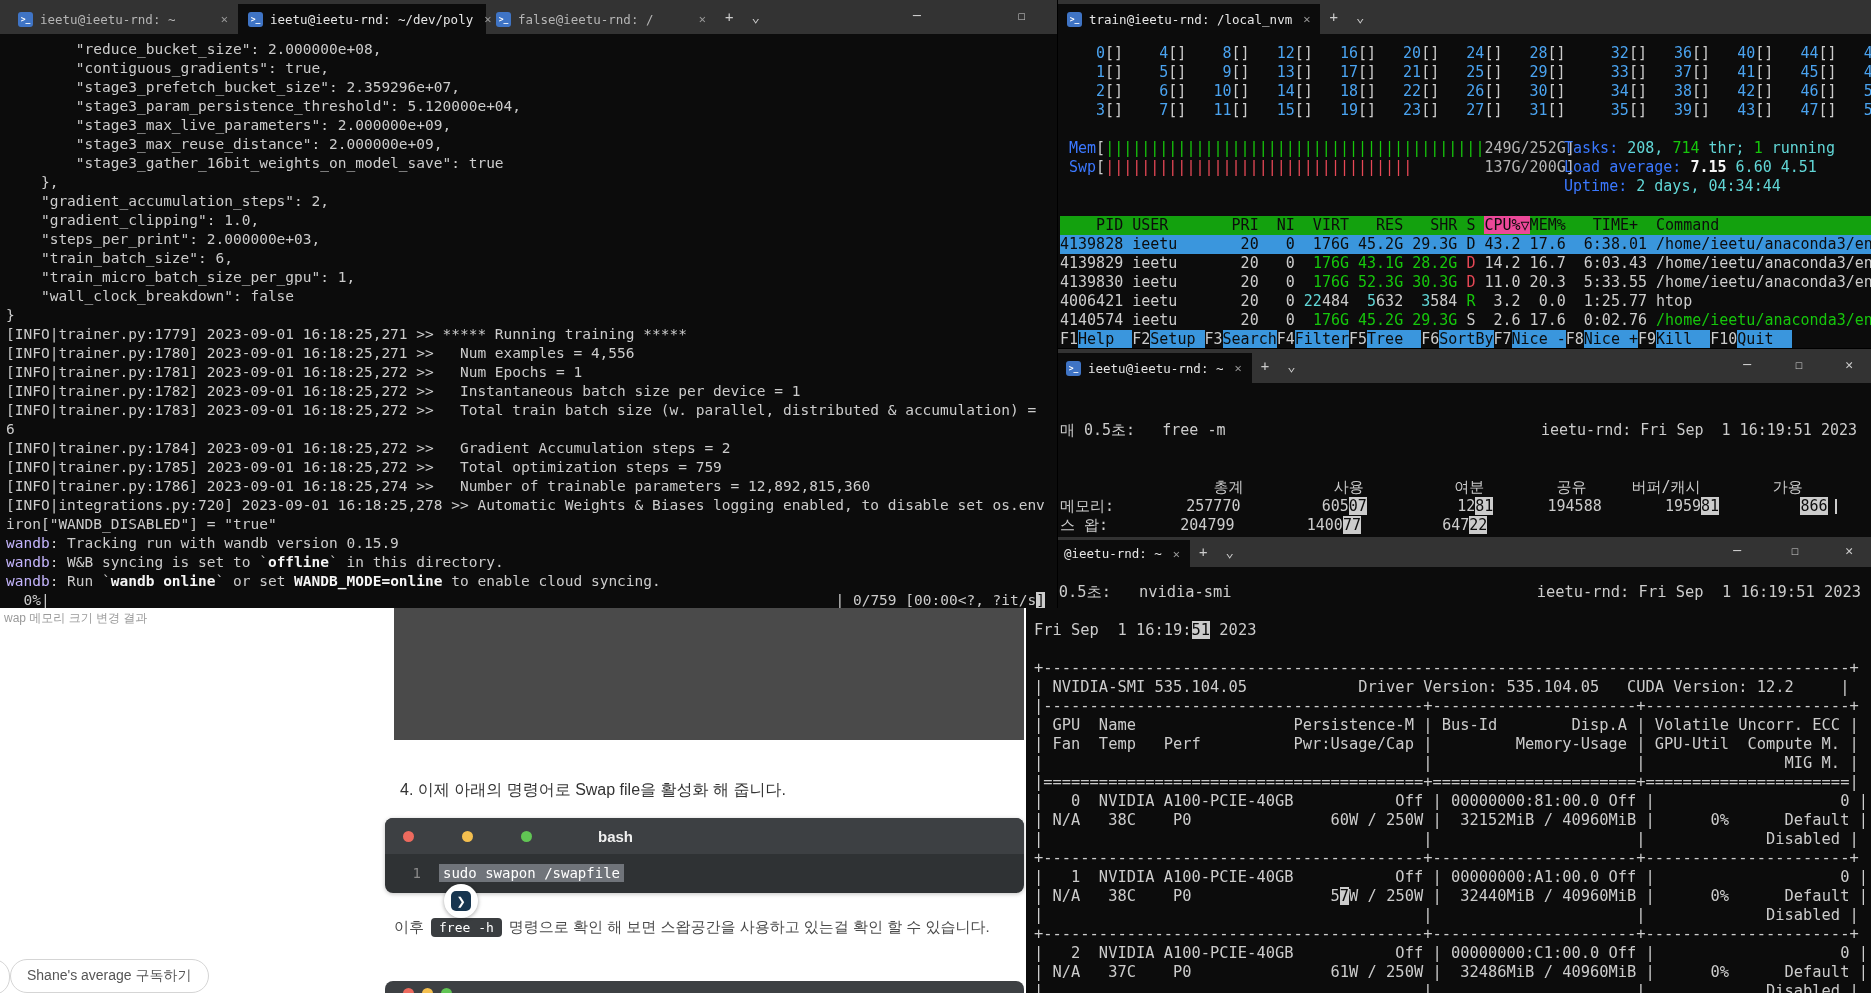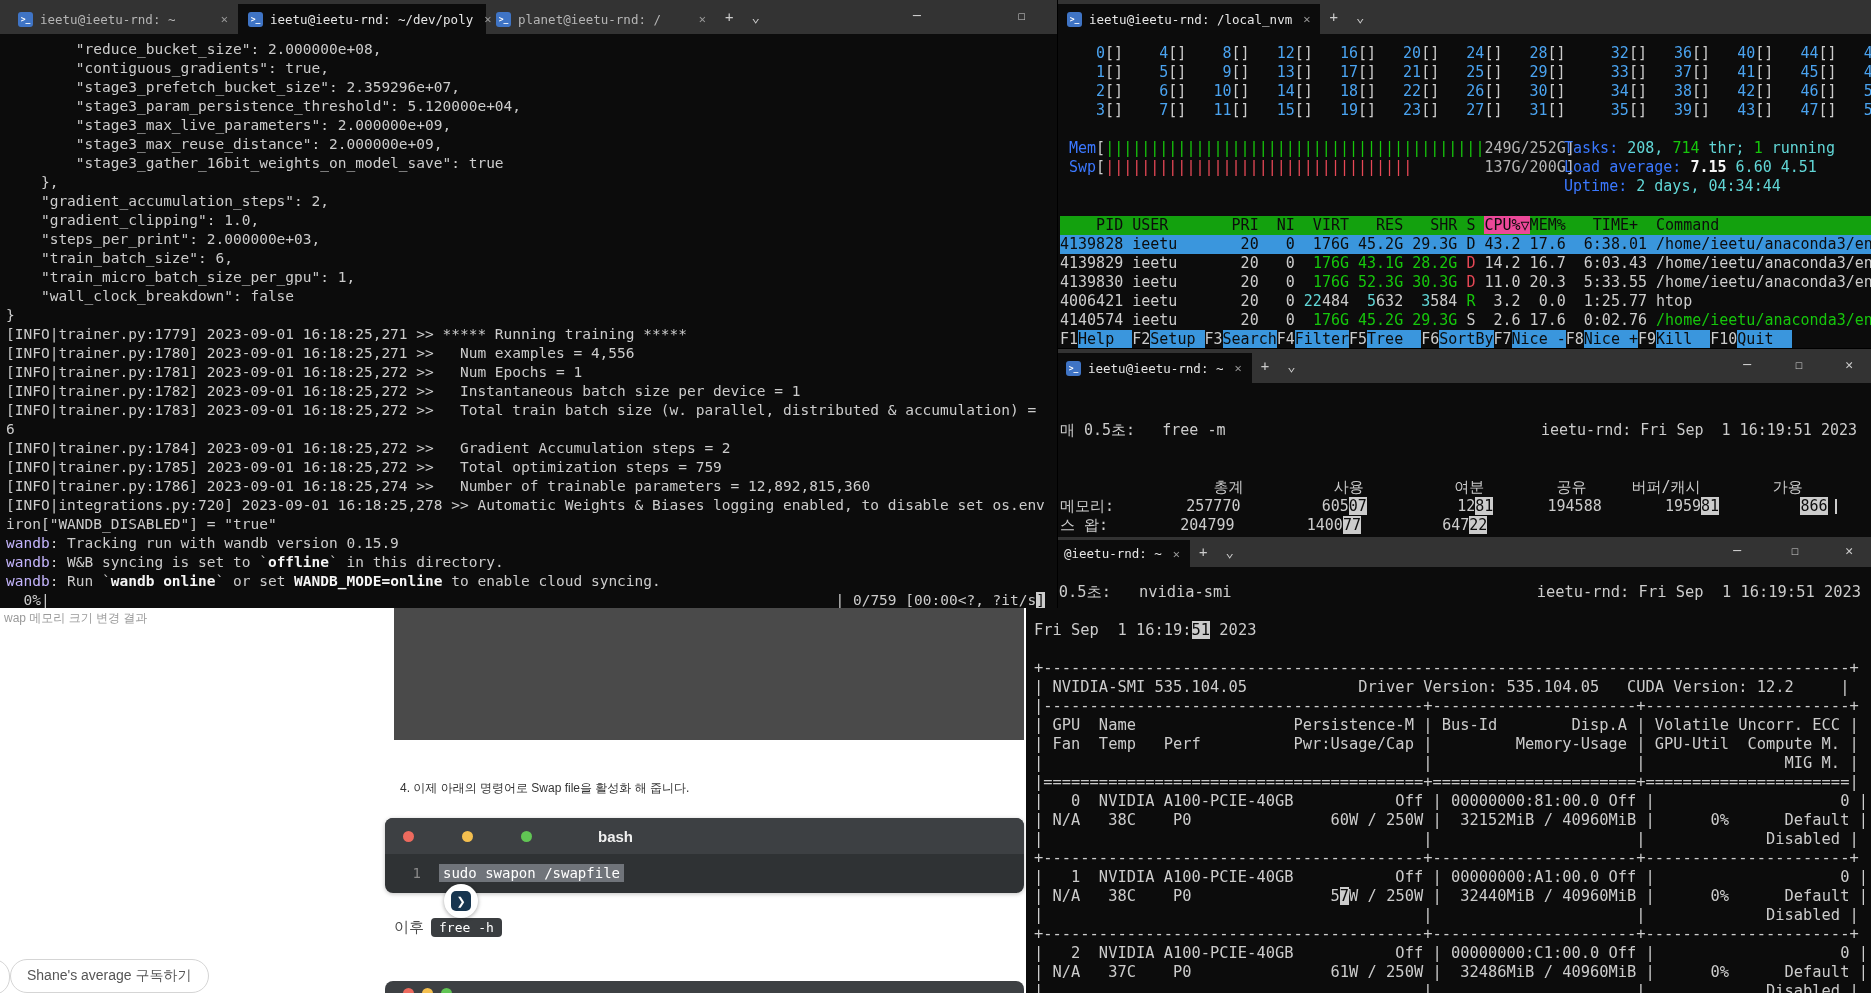--- a/index.html
+++ b/index.html
@@ -23,21 +23,21 @@
   .c-inv{background:#cccccc;color:#0c0c0c}
   .c-key{background:#3a96dd;color:#0c0c0c}
   .c-hdr{color:#0c0c0c}
   .c-hdrsel{background:#ec4899;color:#0c0c0c}
   .row-hdr{background:#13a10e;color:#0c0c0c;width:100%;}
   .row-sel{background:#3a96dd;color:#0c0c0c;width:100%;}
   
   #page{position:absolute;left:0;top:608px;width:1026px;height:385px;background:#ffffff;z-index:1;}
   #page .caption{position:absolute;left:4px;top:2px;font-size:12px;color:#9a9a9a;}
   #page .img-block{position:absolute;left:394px;top:0;width:630px;height:132px;background:#4a4a4a;}
-  #page .step{position:absolute;left:400px;top:172px;font-size:12px;color:#333;}
+  #page .step{position:absolute;left:400px;top:172px;font-size:16px;color:#333;}
   .codeblock{position:absolute;left:385px;top:210px;width:639px;height:75px;background:#2f3234;border-radius:8px;box-shadow:0 1px 4px rgba(0,0,0,.25);}
   .cb-header{height:36px;background:#3d4043;border-radius:8px 8px 0 0;display:flex;align-items:center;gap:40px;}
   .dot{width:11px;height:11px;border-radius:50%;margin-left:8px;}
   .d1{background:#ed6a5e;margin-left:18px}.d2{background:#f4bf4f}.d3{background:#61c554}
   .cb-title{color:#f0f0f0;font-weight:bold;font-size:15px;margin-left:26px;}
   .cb-line{display:flex;align-items:center;height:30px;font-family:"DejaVu Sans Mono",monospace;font-size:14px;margin-top:4px;}
   .cb-no{color:#8a8a8a;width:28px;text-align:right;margin-left:8px;margin-right:18px;}
   .cb-code{background:#70747a;color:#ffffff;padding:1px 4px;}
   .badge{position:absolute;left:444px;top:276px;width:34px;height:34px;background:#fff;border-radius:50%;
     box-shadow:0 1px 4px rgba(0,0,0,.35);display:flex;align-items:center;justify-content:center;z-index:3;}
@@ -77,37 +77,38 @@
     </div>
   </div>
 
   <div class="badge">
     <div class="badge-inner">❯</div>
   </div>
 
   <div class="para">
     <span>이후</span>
     <span class="chip">free -h</span>
+    <span>명령으로 확인 해 보면 스왑공간을 사용하고 있는걸 확인 할 수 있습니다.</span>
   </div>
 
   <div class="codeblock2">
     <span class="dot d1" style="margin-top:7px;float:left"></span>
     <span class="dot d2" style="margin-top:7px;float:left"></span>
     <span class="dot d3" style="margin-top:7px;float:left"></span>
   </div>
 
   <div class="pill-sliver"></div>
   <div class="subscribe">Shane's average 구독하기</div>
 </div>
 
 <div id="htop-win" class="win mono">
   <div class="tabbar">
     <div class="tab active">
       <span class="ps-icon">&gt;_</span>
-      <span>ieetu@ieetu-rnd: /local_nvm</span>
+      <span>train@ieetu-rnd: /local_nvm</span>
       <span class="tab-close">✕</span>
     </div>
     <span class="bar-btn">+</span>
     <span class="bar-btn">⌄</span>
   </div>
   <div class="term-lines" style="left:30px;top:44px;"><div class="line"><span class="c-fg"> </span><span class="c-num">0</span><span class="c-fg">[]    </span><span class="c-num">4</span><span class="c-fg">[]    </span><span class="c-num">8</span><span class="c-fg">[]   </span><span class="c-num">12</span><span class="c-fg">[]   </span><span class="c-num">16</span><span class="c-fg">[]   </span><span class="c-num">20</span><span class="c-fg">[]   </span><span class="c-num">24</span><span class="c-fg">[]   </span><span class="c-num">28</span><span class="c-fg">[]     </span><span class="c-num">32</span><span class="c-fg">[]   </span><span class="c-num">36</span><span class="c-fg">[]   </span><span class="c-num">40</span><span class="c-fg">[]   </span><span class="c-num">44</span><span class="c-fg">[]   </span><span class="c-num">48</span></div><div class="line"><span class="c-fg"> </span><span class="c-num">1</span><span class="c-fg">[]    </span><span class="c-num">5</span><span class="c-fg">[]    </span><span class="c-num">9</span><span class="c-fg">[]   </span><span class="c-num">13</span><span class="c-fg">[]   </span><span class="c-num">17</span><span class="c-fg">[]   </span><span class="c-num">21</span><span class="c-fg">[]   </span><span class="c-num">25</span><span class="c-fg">[]   </span><span class="c-num">29</span><span class="c-fg">[]     </span><span class="c-num">33</span><span class="c-fg">[]   </span><span class="c-num">37</span><span class="c-fg">[]   </span><span class="c-num">41</span><span class="c-fg">[]   </span><span class="c-num">45</span><span class="c-fg">[]   </span><span class="c-num">49</span></div><div class="line"><span class="c-fg"> </span><span class="c-num">2</span><span class="c-fg">[]    </span><span class="c-num">6</span><span class="c-fg">[]   </span><span class="c-num">10</span><span class="c-fg">[]   </span><span class="c-num">14</span><span class="c-fg">[]   </span><span class="c-num">18</span><span class="c-fg">[]   </span><span class="c-num">22</span><span class="c-fg">[]   </span><span class="c-num">26</span><span class="c-fg">[]   </span><span class="c-num">30</span><span class="c-fg">[]     </span><span class="c-num">34</span><span class="c-fg">[]   </span><span class="c-num">38</span><span class="c-fg">[]   </span><span class="c-num">42</span><span class="c-fg">[]   </span><span class="c-num">46</span><span class="c-fg">[]   </span><span class="c-num">50</span></div><div class="line"><span class="c-fg"> </span><span class="c-num">3</span><span class="c-fg">[]    </span><span class="c-num">7</span><span class="c-fg">[]   </span><span class="c-num">11</span><span class="c-fg">[]   </span><span class="c-num">15</span><span class="c-fg">[]   </span><span class="c-num">19</span><span class="c-fg">[]   </span><span class="c-num">23</span><span class="c-fg">[]   </span><span class="c-num">27</span><span class="c-fg">[]   </span><span class="c-num">31</span><span class="c-fg">[]     </span><span class="c-num">35</span><span class="c-fg">[]   </span><span class="c-num">39</span><span class="c-fg">[]   </span><span class="c-num">43</span><span class="c-fg">[]   </span><span class="c-num">47</span><span class="c-fg">[]   </span><span class="c-num">51</span></div></div>
   <div class="term-lines" style="left:12px;top:139px;"><div class="line"><span class="c-blue">Mem</span><span class="c-fg">[</span><span class="c-green">||||||||||||||||||||||||||||||||||||||||||</span><span class="c-dim">249G/252G</span><span class="c-fg">]</span></div><div class="line"><span class="c-blue">Swp</span><span class="c-fg">[</span><span class="c-red">||||||||||||||||||||||||||||||||||</span><span class="c-fg">        </span><span class="c-dim">137G/200G</span><span class="c-fg">]</span></div></div>
   <div class="term-lines" style="left:507px;top:139px;"><div class="line"><span class="c-blue">Tasks: </span><span class="c-cyan">208, </span><span class="c-green">714</span><span class="c-cyan"> thr; </span><span class="c-green">1</span><span class="c-cyan"> running</span></div><div class="line"><span class="c-blue">Load average: </span><span class="c-boldw">7.15 </span><span class="c-cyan">6.60 4.51</span></div><div class="line"><span class="c-blue">Uptime: </span><span class="c-cyan">2 days, 04:34:44</span></div></div>
   <div class="term-lines" style="left:3px;top:216px;right:0;"><div class="line row-hdr"><span class="c-hdr">    PID USER       PRI  NI  VIRT   RES   SHR S </span><span class="c-hdrsel">CPU%▽</span><span class="c-hdr">MEM%   TIME+  Command</span></div><div class="line row-sel">4139828 ieetu       20   0  176G 45.2G 29.3G D 43.2 17.6  6:38.01 /home/ieetu/anaconda3/env</div><div class="line"><span class="c-fg">4139829 ieetu       20   0  </span><span class="c-green">176G 43.1G 28.2G</span><span class="c-fg"> </span><span class="c-red">D</span><span class="c-fg"> 14.2 16.7  6:03.43 /home/ieetu/anaconda3/env</span></div><div class="line"><span class="c-fg">4139830 ieetu       20   0  </span><span class="c-green">176G 52.3G 30.3G</span><span class="c-fg"> </span><span class="c-red">D</span><span class="c-fg"> 11.0 20.3  5:33.55 /home/ieetu/anaconda3/env</span></div><div class="line"><span class="c-fg">4006421 ieetu       20   0 </span><span class="c-cyan">22</span><span class="c-fg">484  </span><span class="c-cyan">5</span><span class="c-fg">632  </span><span class="c-cyan">3</span><span class="c-fg">584 </span><span class="c-green">R</span><span class="c-fg">  3.2  0.0  1:25.77 htop</span></div><div class="line"><span class="c-fg">4140574 ieetu       20   0  </span><span class="c-green">176G 45.2G 29.3G</span><span class="c-fg"> S  2.6 17.6  0:02.76 </span><span class="c-green">/home/ieetu/anaconda3/env</span></div><div class="line"><span class="c-fg">F1</span><span class="c-key">Help  </span><span class="c-fg">F2</span><span class="c-key">Setup </span><span class="c-fg">F3</span><span class="c-key">Search</span><span class="c-fg">F4</span><span class="c-key">Filter</span><span class="c-fg">F5</span><span class="c-key">Tree  </span><span class="c-fg">F6</span><span class="c-key">SortBy</span><span class="c-fg">F7</span><span class="c-key">Nice -</span><span class="c-fg">F8</span><span class="c-key">Nice +</span><span class="c-fg">F9</span><span class="c-key">Kill  </span><span class="c-fg">F10</span><span class="c-key">Quit  </span></div></div>
 </div>
@@ -151,21 +152,21 @@
       <span style="flex:1">ieetu@ieetu-rnd: ~</span>
       <span class="tab-close">✕</span>
     </div>
     <div class="tab active" style="width:228px">
       <span class="ps-icon">&gt;_</span>
       <span style="flex:1">ieetu@ieetu-rnd: ~/dev/poly</span>
       <span class="tab-close">✕</span>
     </div>
     <div class="tab" style="width:210px">
       <span class="ps-icon">&gt;_</span>
-      <span style="flex:1">planet@ieetu-rnd: /</span>
+      <span style="flex:1">false@ieetu-rnd: /</span>
       <span class="tab-close">✕</span>
     </div>
     <span class="bar-btn">+</span>
     <span class="bar-btn">⌄</span>
     <span class="win-ctrl" style="left:913px">─</span>
     <span class="win-ctrl" style="left:1018px">☐</span>
   </div>
   <div class="term-lines" style="left:6px;top:40px;right:2px;"><div class="line">        "reduce_bucket_size": 2.000000e+08,</div><div class="line">        "contiguous_gradients": true,</div><div class="line">        "stage3_prefetch_bucket_size": 2.359296e+07,</div><div class="line">        "stage3_param_persistence_threshold": 5.120000e+04,</div><div class="line">        "stage3_max_live_parameters": 2.000000e+09,</div><div class="line">        "stage3_max_reuse_distance": 2.000000e+09,</div><div class="line">        "stage3_gather_16bit_weights_on_model_save": true</div><div class="line">    },</div><div class="line">    "gradient_accumulation_steps": 2,</div><div class="line">    "gradient_clipping": 1.0,</div><div class="line">    "steps_per_print": 2.000000e+03,</div><div class="line">    "train_batch_size": 6,</div><div class="line">    "train_micro_batch_size_per_gpu": 1,</div><div class="line">    "wall_clock_breakdown": false</div><div class="line">}</div><div class="line">[INFO|trainer.py:1779] 2023-09-01 16:18:25,271 &gt;&gt; ***** Running training *****</div><div class="line">[INFO|trainer.py:1780] 2023-09-01 16:18:25,271 &gt;&gt;   Num examples = 4,556</div><div class="line">[INFO|trainer.py:1781] 2023-09-01 16:18:25,272 &gt;&gt;   Num Epochs = 1</div><div class="line">[INFO|trainer.py:1782] 2023-09-01 16:18:25,272 &gt;&gt;   Instantaneous batch size per device = 1</div><div class="line">[INFO|trainer.py:1783] 2023-09-01 16:18:25,272 &gt;&gt;   Total train batch size (w. parallel, distributed &amp; accumulation) =</div><div class="line">6</div><div class="line">[INFO|trainer.py:1784] 2023-09-01 16:18:25,272 &gt;&gt;   Gradient Accumulation steps = 2</div><div class="line">[INFO|trainer.py:1785] 2023-09-01 16:18:25,272 &gt;&gt;   Total optimization steps = 759</div><div class="line">[INFO|trainer.py:1786] 2023-09-01 16:18:25,274 &gt;&gt;   Number of trainable parameters = 12,892,815,360</div><div class="line">[INFO|integrations.py:720] 2023-09-01 16:18:25,278 &gt;&gt; Automatic Weights &amp; Biases logging enabled, to disable set os.env</div><div class="line">iron["WANDB_DISABLED"] = "true"</div><div class="line"><span class="c-wandb">wandb</span><span class="c-fg">: Tracking run with wandb version 0.15.9</span></div><div class="line"><span class="c-wandb">wandb</span><span class="c-fg">: W&amp;B syncing is set to `</span><span class="c-boldw">offline</span><span class="c-fg">` in this directory.</span></div><div class="line"><span class="c-wandb">wandb</span><span class="c-fg">: Run `</span><span class="c-boldw">wandb online</span><span class="c-fg">` or set </span><span class="c-boldw">WANDB_MODE=online</span><span class="c-fg"> to enable cloud syncing.</span></div><div class="line"><span class="c-fg">  0%|</span><span class="right-abs"><span class="c-fg">| 0/759 [00:00&lt;?, ?it/s</span><span class="c-inv">]</span></span></div></div>
 </div>
 

